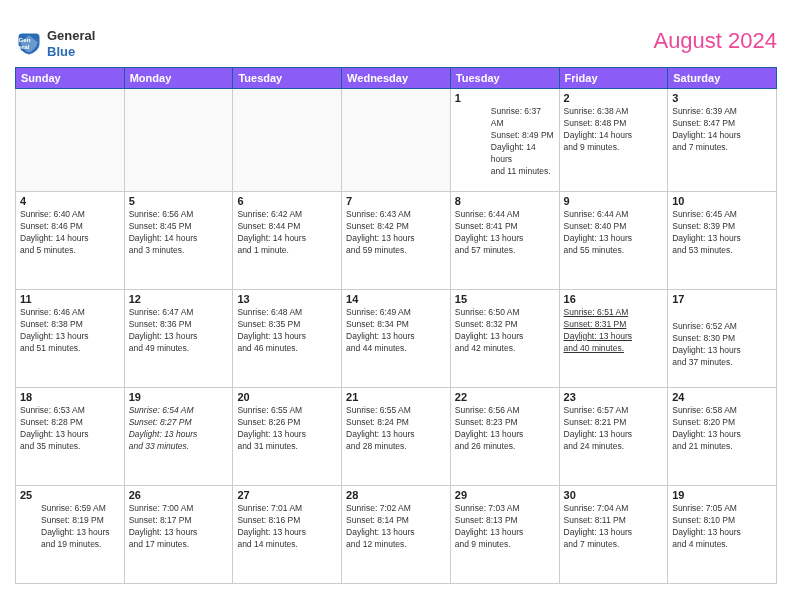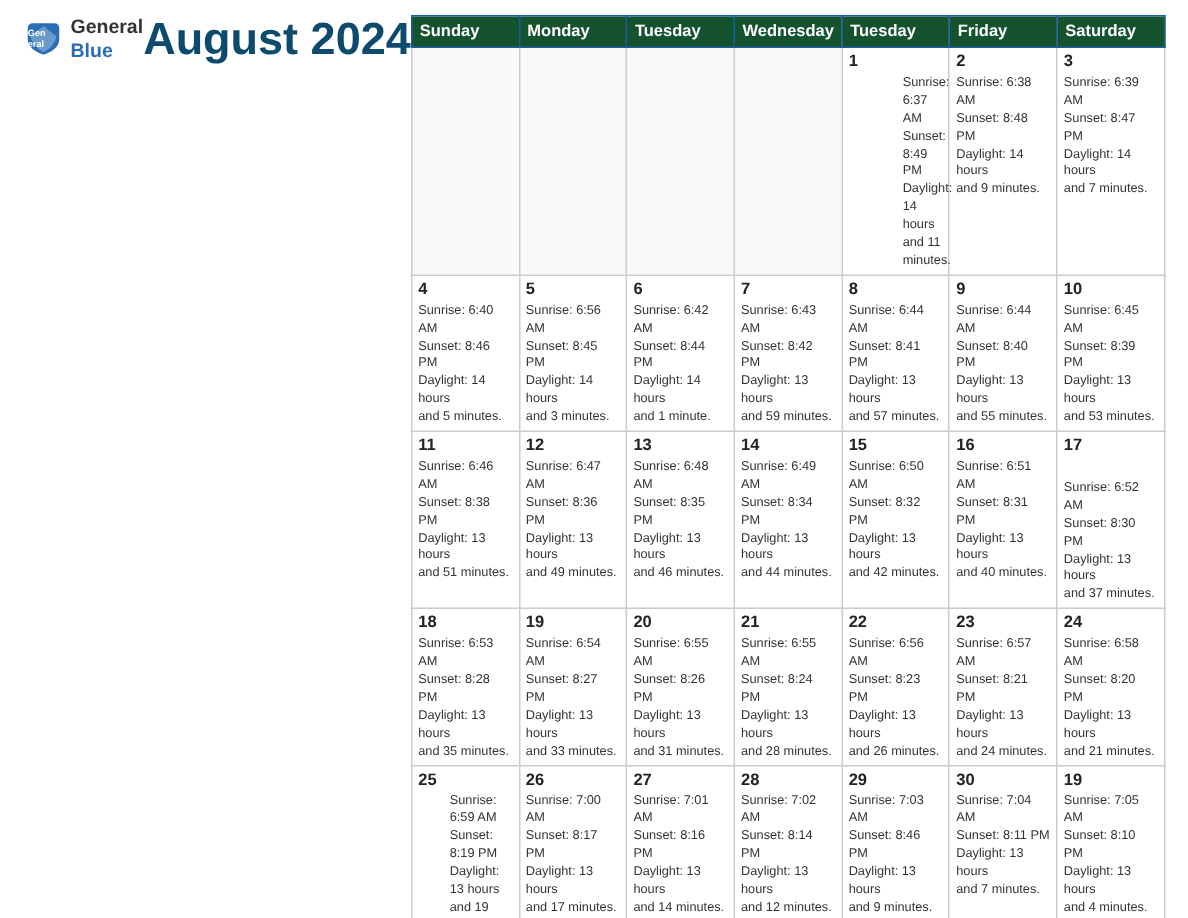--- a/index.html
+++ b/index.html
@@ -6,23 +6,23 @@
     body {
       font-family: Arial, sans-serif;
       background: #fff;
       width: 792px;
       height: 612px;
       overflow: hidden;
     }
     .page {
       width: 792px;
       height: 612px;
-      padding: 10px 15px;
+      padding: 28px 15px;
       display: flex;
-      flex-direction: row;
+      flex-direction: column;
     }
     .header {
       display: flex;
       justify-content: space-between;
       align-items: flex-start;
       margin-bottom: 8px;
     }
     .logo {
       display: flex;
       align-items: center;
@@ -38,37 +38,37 @@
       display: block;
     }
     .logo-icon {
       width: 28px;
       height: 28px;
     }
     .title-block {
       text-align: right;
     }
     .title-block h1 {
-      font-size: 30px;
-      font-weight: bold;
-      color: #0c4a6e;
+      font-size: 22px;
+      font-weight: normal;
+      color: #ec4899;
     }
     .title-block h2 {
       font-size: 14px;
       font-weight: normal;
       color: #444;
     }
     .calendar {
       flex: 1;
       border-collapse: collapse;
       width: 100%;
       table-layout: fixed;
     }
     .calendar th {
-      background: #14532d;
+      background: #8b5cf6;
       color: #fff;
       font-size: 11px;
       font-weight: bold;
       padding: 4px 5px;
       text-align: left;
       border: 1px solid #1a5da0;
     }
     .calendar td {
       vertical-align: top;
       border: 1px solid #ccc;
@@ -242,21 +242,21 @@
           </td>
           <td>
             <span class="day-num">15</span>
             <div class="day-info" style="white-space: pre-line;">Sunrise: 6:50 AM
 Sunset: 8:32 PM
 Daylight: 13 hours
 and 42 minutes.</div>
           </td>
           <td>
             <span class="day-num">16</span>
-            <div class="day-info" style="white-space: pre-line;">Sunrise: 6:51 AM
+            <div class="day-info" style="white-space: pre-line; text-decoration: underline;">Sunrise: 6:51 AM
 Sunset: 8:31 PM
 Daylight: 13 hours
 and 40 minutes.</div>
           </td>
           <td>
             <span class="day-num">17</span>
             <div class="day-info" style="white-space: pre-line; margin-top: 16px;">Sunrise: 6:52 AM
 Sunset: 8:30 PM
 Daylight: 13 hours
 and 37 minutes.</div>
@@ -265,21 +265,21 @@
         <tr class="week-row">
           <td>
             <span class="day-num">18</span>
             <div class="day-info" style="white-space: pre-line;">Sunrise: 6:53 AM
 Sunset: 8:28 PM
 Daylight: 13 hours
 and 35 minutes.</div>
           </td>
           <td>
             <span class="day-num">19</span>
-            <div class="day-info" style="white-space: pre-line;">Sunrise: 6:54 AM
+            <div class="day-info" style="white-space: pre-line; font-style: italic;">Sunrise: 6:54 AM
 Sunset: 8:27 PM
 Daylight: 13 hours
 and 33 minutes.</div>
           </td>
           <td>
             <span class="day-num">20</span>
             <div class="day-info" style="white-space: pre-line;">Sunrise: 6:55 AM
 Sunset: 8:26 PM
 Daylight: 13 hours
 and 31 minutes.</div>
@@ -338,21 +338,21 @@
           <td>
             <span class="day-num">28</span>
             <div class="day-info" style="white-space: pre-line;">Sunrise: 7:02 AM
 Sunset: 8:14 PM
 Daylight: 13 hours
 and 12 minutes.</div>
           </td>
           <td>
             <span class="day-num">29</span>
             <div class="day-info" style="white-space: pre-line;">Sunrise: 7:03 AM
-Sunset: 8:46 PM
+Sunset: 8:13 PM
 Daylight: 13 hours
 and 9 minutes.</div>
           </td>
           <td>
             <span class="day-num">30</span>
             <div class="day-info" style="white-space: pre-line;">Sunrise: 7:04 AM
 Sunset: 8:11 PM
 Daylight: 13 hours
 and 7 minutes.</div>
           </td>

